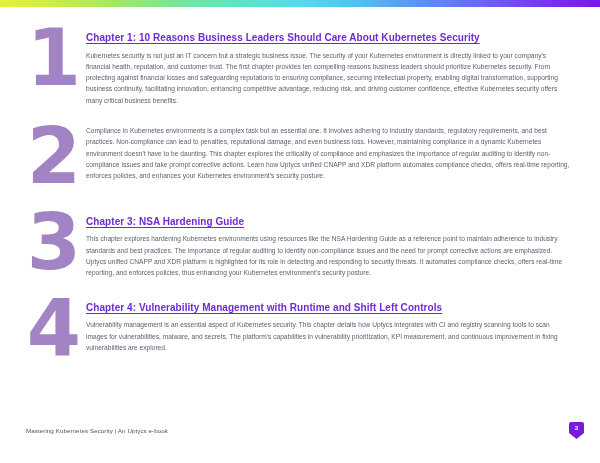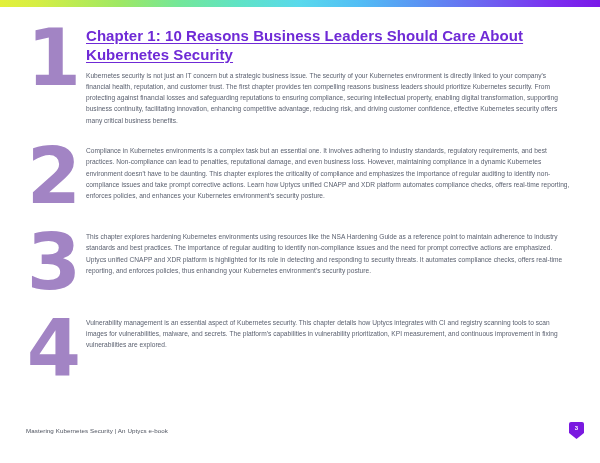--- a/index.html
+++ b/index.html
@@ -81,21 +81,21 @@
   }
 
   .text-cell {
     flex: 1 1 auto;
     padding-top: 6px;
     min-width: 0;
   }
 
   .chapter-title {
     display: inline-block;
-    font-size: 15px;
+    font-size: 10px;
     font-weight: bold;
     color: #6f2ad6;
     text-decoration: underline;
     text-underline-offset: 2px;
     letter-spacing: 0.06px;
     margin: 0 0 5px 0;
     line-height: 1.25;
     cursor: pointer;
   }
 
@@ -182,29 +182,31 @@
       <div class="text-cell">
         <p class="chapter-body">Compliance in Kubernetes environments is a complex task but an essential one. It involves adhering to industry standards, regulatory requirements, and best practices. Non-compliance can lead to penalties, reputational damage, and even business loss. However, maintaining compliance in a dynamic Kubernetes environment doesn't have to be daunting. This chapter explores the criticality of compliance and emphasizes the importance of regular auditing to identify non-compliance issues and take prompt corrective actions. Learn how Uptycs unified CNAPP and XDR platform automates compliance checks, offers real-time reporting, enforces policies, and enhances your Kubernetes environment's security posture.</p>
       </div>
     </div>
 
     <div class="chapter-row r3">
       <div class="numeral-cell">
         <div class="numeral">3</div>
       </div>
       <div class="text-cell">
+        <a class="chapter-title">Chapter 3: NSA Hardening Guide</a>
         <p class="chapter-body">This chapter explores hardening Kubernetes environments using resources like the NSA Hardening Guide as a reference point to maintain adherence to industry standards and best practices. The importance of regular auditing to identify non-compliance issues and the need for prompt corrective actions are emphasized. Uptycs unified CNAPP and XDR platform is highlighted for its role in detecting and responding to security threats. It automates compliance checks, offers real-time reporting, and enforces policies, thus enhancing your Kubernetes environment's security posture.</p>
       </div>
     </div>
 
     <div class="chapter-row r4">
       <div class="numeral-cell">
         <div class="numeral">4</div>
       </div>
       <div class="text-cell">
+        <a class="chapter-title">Chapter 4: Vulnerability Management with Runtime and Shift Left Controls</a>
         <p class="chapter-body">Vulnerability management is an essential aspect of Kubernetes security. This chapter details how Uptycs integrates with CI and registry scanning tools to scan images for vulnerabilities, malware, and secrets. The platform's capabilities in vulnerability prioritization, KPI measurement, and continuous improvement in fixing vulnerabilities are explored.</p>
       </div>
     </div>
 
   </div>
 
   <div class="footer">
     <div class="footer-text">Mastering Kubernetes Security | An Uptycs e-book</div>
     <div class="page-badge">
       <span>3</span>

